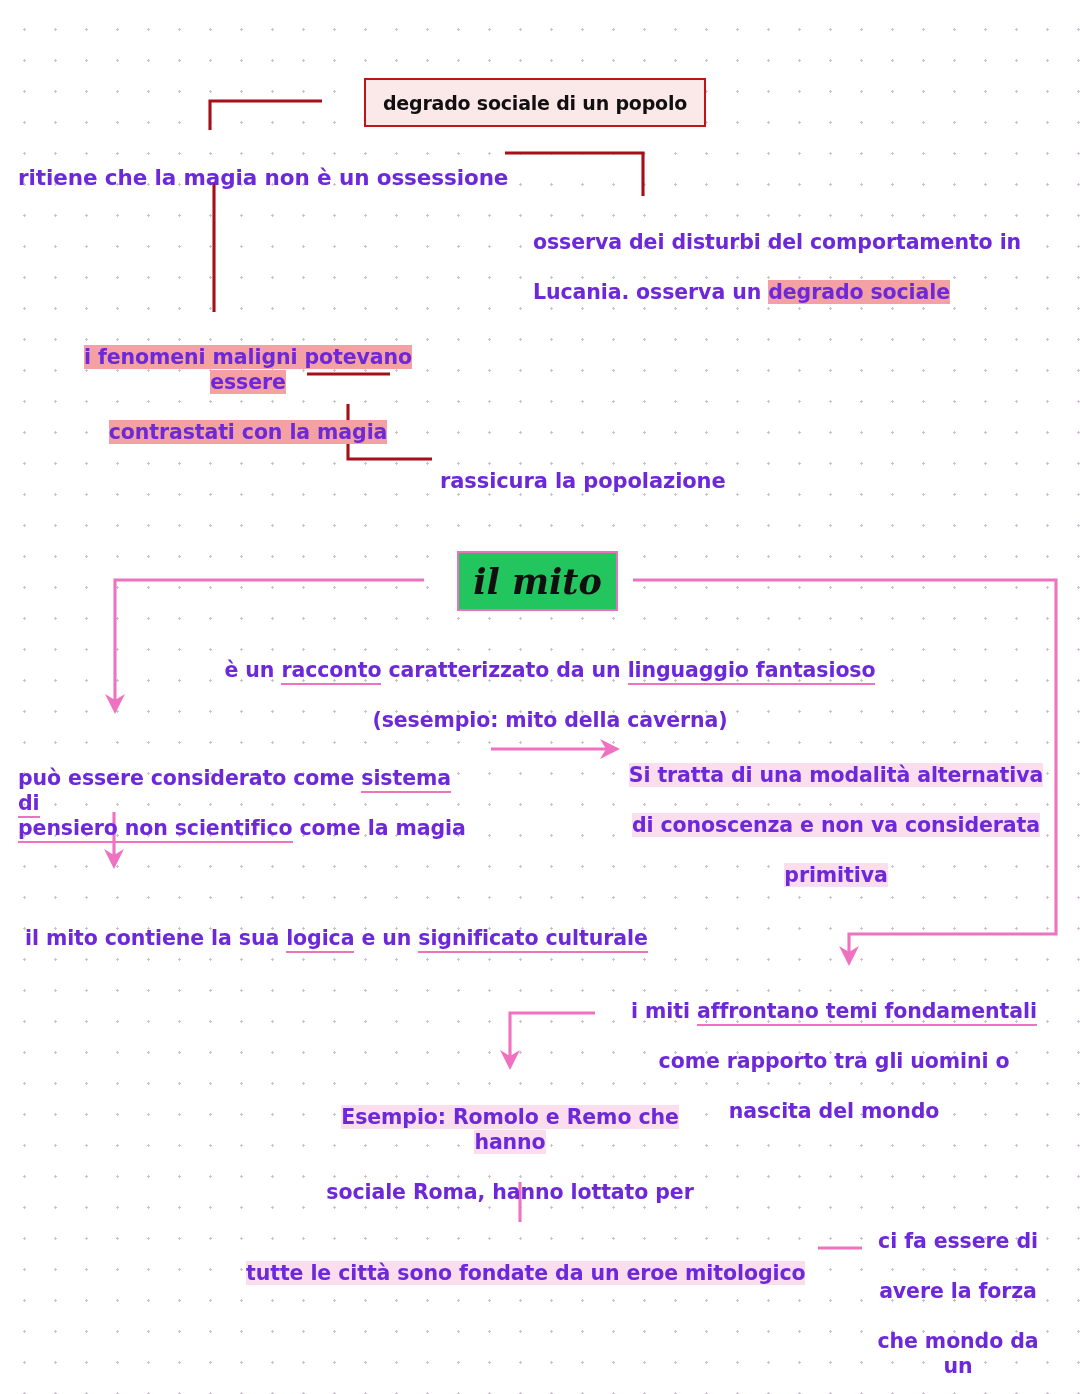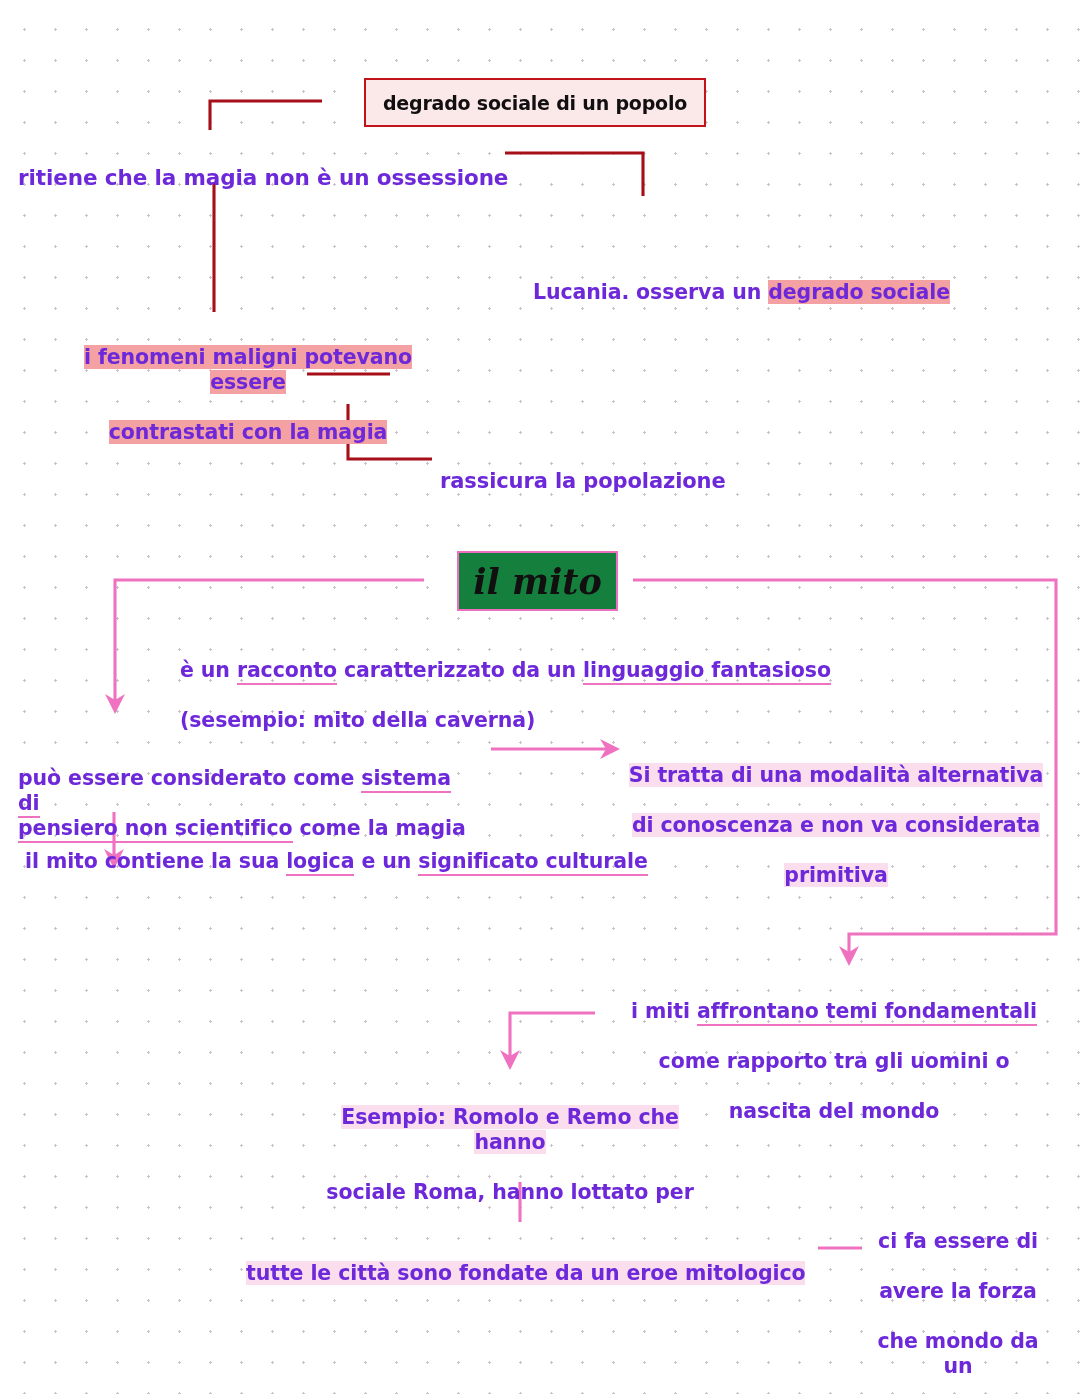--- a/index.html
+++ b/index.html
@@ -49,21 +49,21 @@
     background: #fbe9ea;
     border: 2.6px solid #c2131b;
     font-size: 19px;
     letter-spacing: -0.2px;
     color: #120f10;
     margin-top: 28px;
   }
   #box-ilmito {
     left: 457px; top: 551px;
     width: 157px; height: 56px;
-    background: #15803d;
+    background: #22c55e;
     border: 2.6px solid #ec6fc0;
     font-size: 35px;
     font-family: "DejaVu Serif", "Liberation Serif", serif;
     font-style: italic;
     font-weight: 700;
     color: #120f10;
   }
 
   
   .hl-red   { background: #f4a1a3; box-decoration-break: clone; }
@@ -74,24 +74,24 @@
   .stroke-red  { stroke: #a60f18; stroke-width: 3.1; fill: none; }
   .stroke-pink { stroke: #ee72bf; stroke-width: 3.1; fill: none; }
   .fill-pink   { fill: #ee72bf; }
 
   
   #n-ritiene      { left: 18px;  top: 139px; font-size: 21.5px; }
   #n-osserva      { left: 533px; top: 205px; font-size: 20.5px; width: 490px; }
   #n-fenomeni     { left: 48px;  top: 320px; font-size: 20.5px; width: 400px; text-align: center; }
   #n-rassicura    { left: 440px; top: 443px; font-size: 21px; }
 
-  #n-racconto     { left: 180px; top: 633px; font-size: 20.5px; width: 740px; text-align: left; }
+  #n-racconto     { left: 180px; top: 633px; font-size: 20.5px; width: 740px; text-align: center; }
   #n-puoessere    { left: 18px;  top: 741px; font-size: 20.5px; width: 460px; }
   #n-sitratta     { left: 626px; top: 738px; font-size: 20.5px; width: 420px; text-align: center; }
-  #n-contiene     { left: 25px;  top: 824px; font-size: 20.5px; }
+  #n-contiene     { left: 25px;  top: 901px; font-size: 20.5px; }
   #n-imiti        { left: 624px; top: 974px; font-size: 20.5px; width: 420px; text-align: center; }
   #n-esempio      { left: 310px; top: 1080px; font-size: 20.5px; width: 400px; text-align: center; }
   #n-tutte        { left: 246px; top: 1236px; font-size: 20.5px; }
   #n-cifa         { left: 868px; top: 1204px; font-size: 20.5px; width: 180px; text-align: center; }
 </style>
 </head>
 <body>
 
 <div id="canvas">
 
@@ -133,21 +133,21 @@
 
   <div class="titlebox" id="box-ilmito">
     <span>il mito</span>
   </div>
 
   <div class="node" id="n-ritiene">
     <span>ritiene che la magia non è un ossessione</span>
   </div>
 
   <div class="node" id="n-osserva">
-    <br>
+    <span>osserva dei disturbi del comportamento in</span><br>
     <span>Lucania. osserva un </span><span class="hl-red">degrado sociale</span>
   </div>
 
   <div class="node" id="n-fenomeni">
     <span class="hl-red">i fenomeni maligni potevano essere</span><br>
     <span class="hl-red">contrastati con la magia</span>
   </div>
 
   <div class="node" id="n-rassicura">
     <span>rassicura la popolazione</span>

